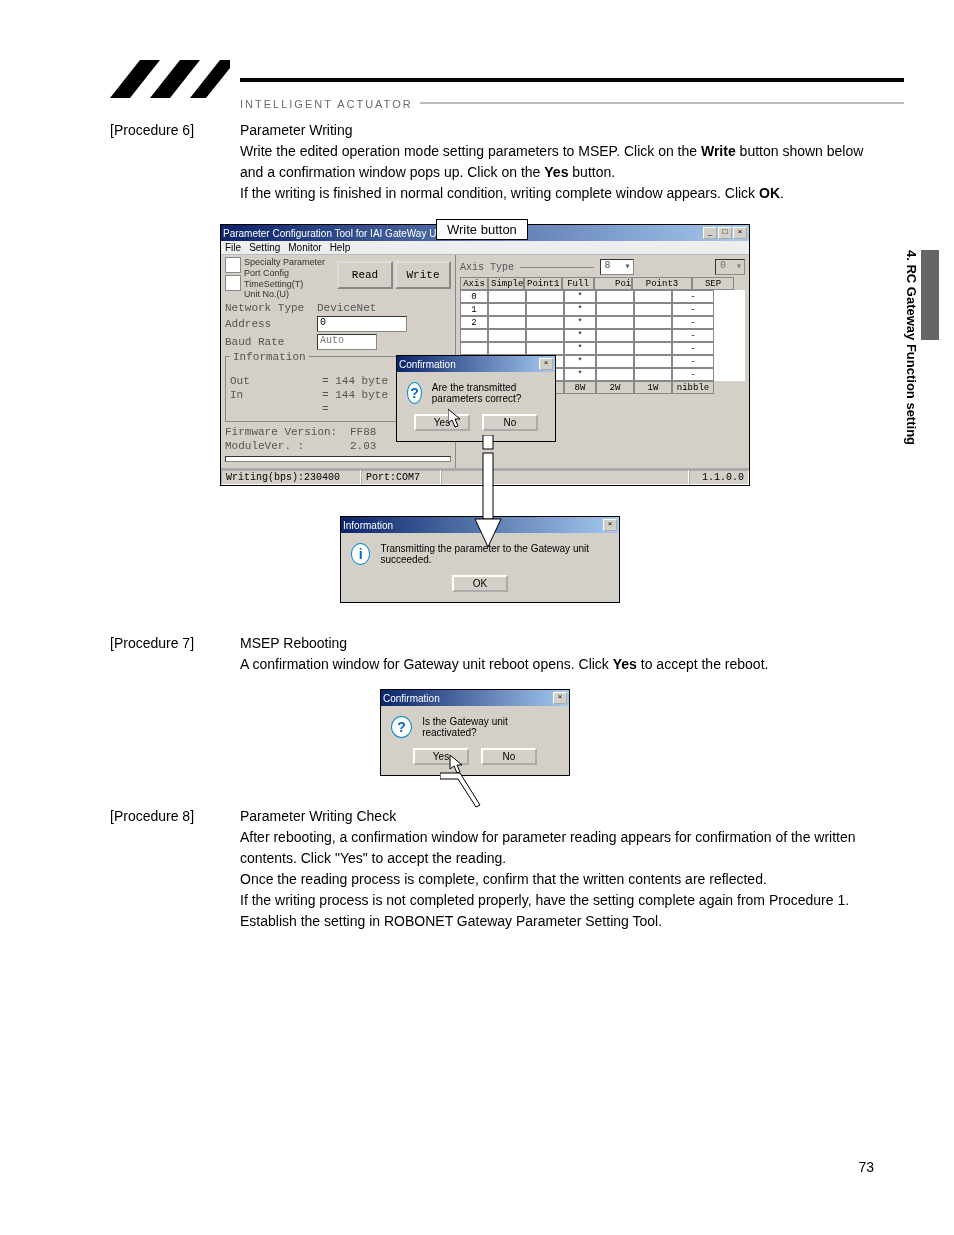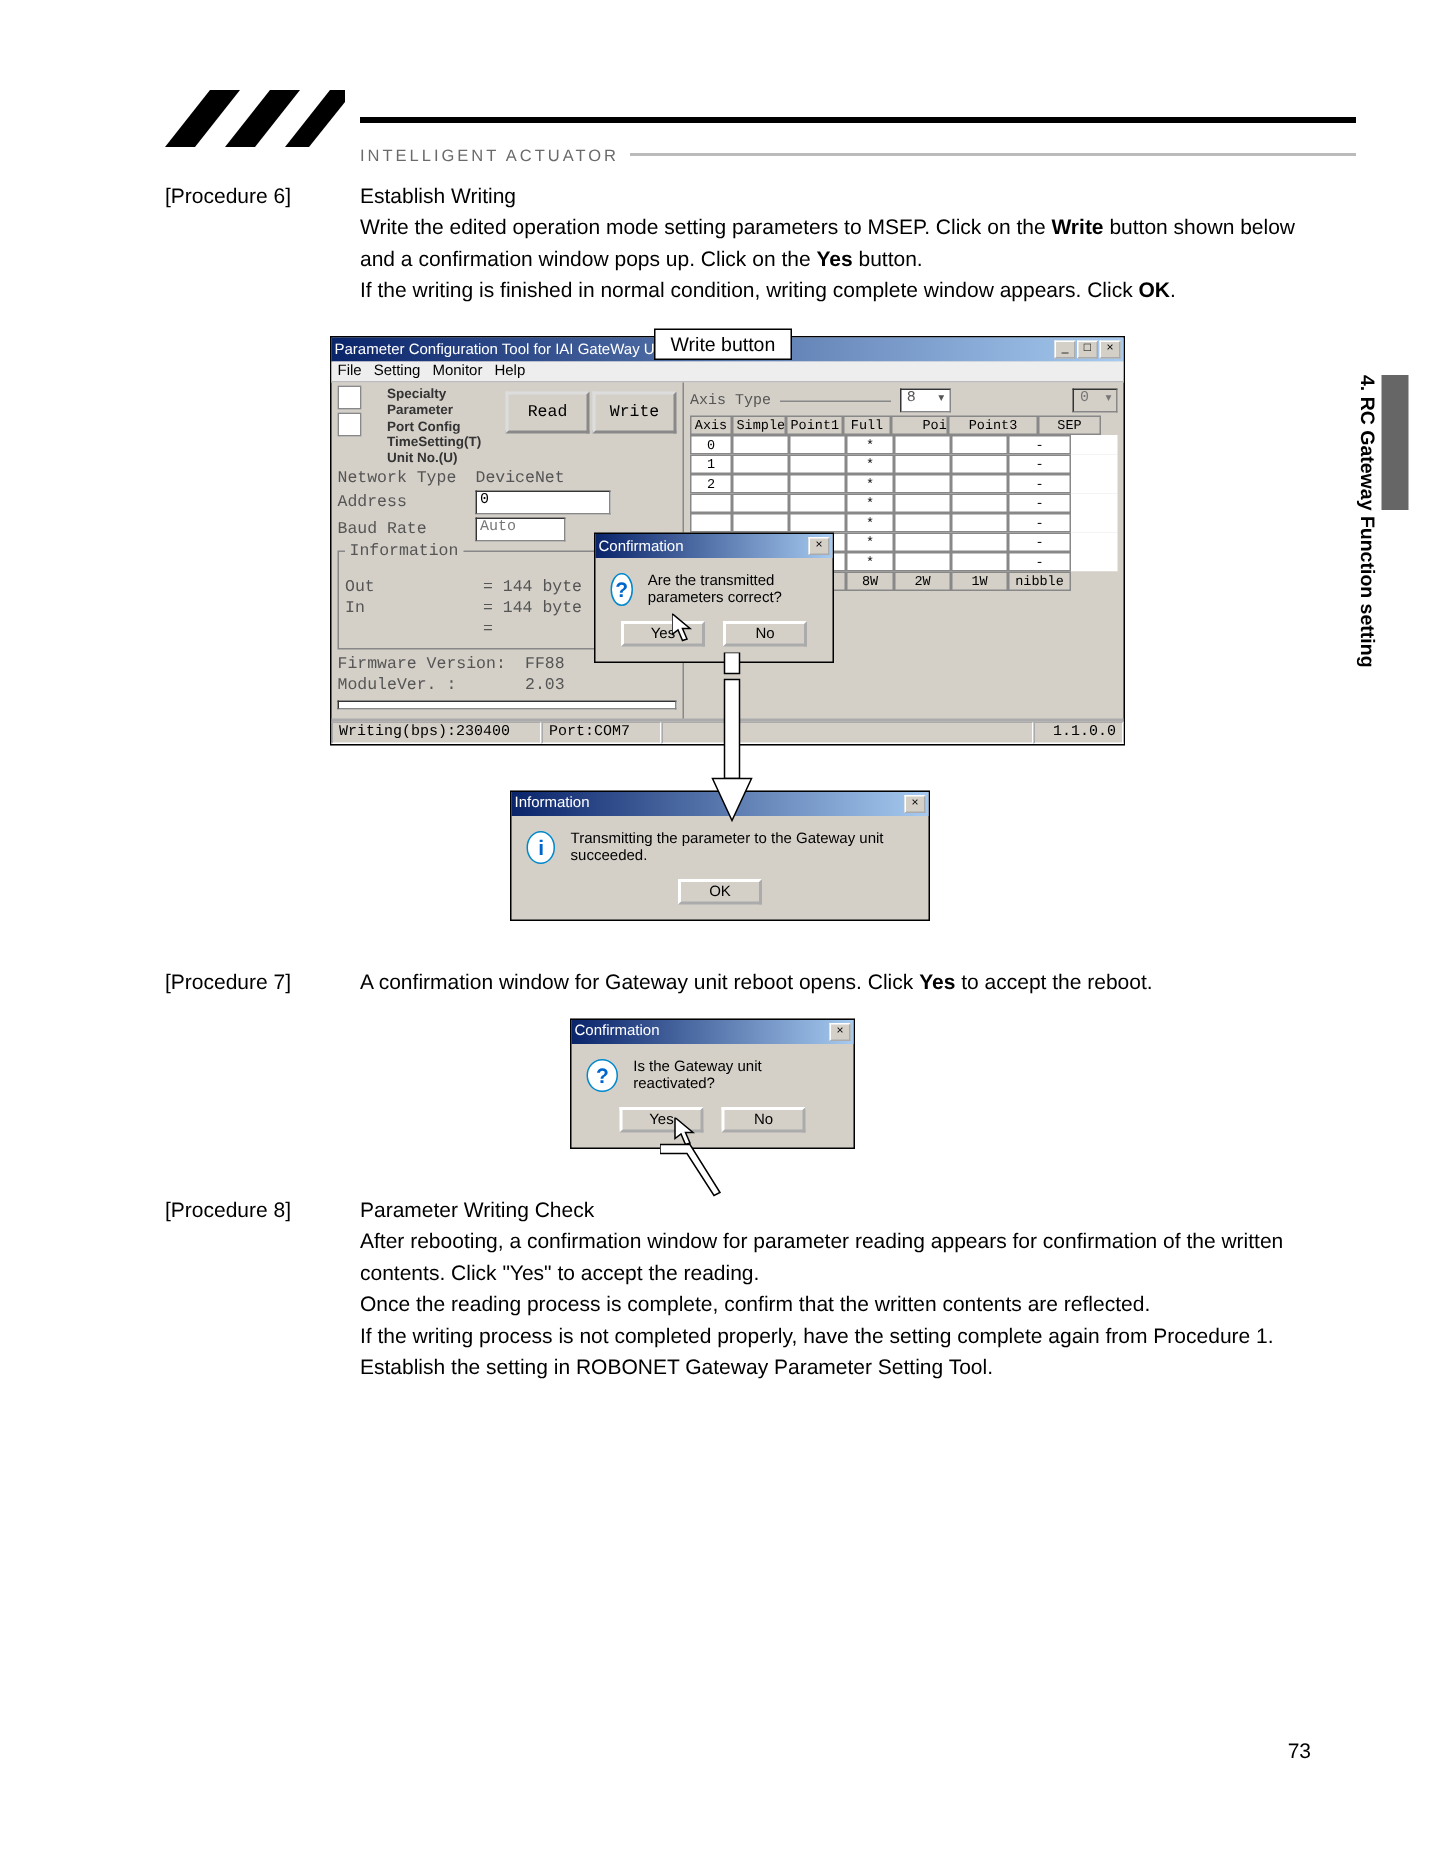--- a/index.html
+++ b/index.html
@@ -29,21 +29,21 @@
   .btn3d { background:#d4d0c8; border:2px outset #fff; padding:1px 8px; font-size:10px; cursor:pointer; }
   
   .toolwrap { position: relative; margin: 20px 0 30px 170px; width: 530px; border:1px solid #000; background:#d4d0c8; }
   .menubar { display:flex; gap:8px; padding:1px 4px; font-size:10px; border-bottom:1px solid #bbb; background:#eee; }
   .menubar span { text-decoration: underline dotted transparent; }
   .toolbody { display:flex; }
   .tleft { width: 235px; padding: 2px 4px 6px 4px; border-right:1px solid #888; }
   .tright { flex:1; padding: 4px; position:relative; }
   .toolbar-row { display:flex; gap:3px; align-items:flex-start; }
   .docico { width:16px; height:16px; background:#fff; border:1px solid #888; position:relative; }
-  .specialty { font-size:9px; line-height:1.2; margin-left:14px; color:#333;font-weight:bold; }
+  .specialty { font-size:9px; line-height:1.2; margin-left:0; color:#333; }
   .monolabel { font-family: "Courier New", monospace; font-size: 11px; color:#555; }
   .bigbtn { display:inline-block; width:56px; text-align:center; font-family:"Courier New",monospace; font-size:11px; background:#d4d0c8; border:2px outset #ddd; padding:6px 0; }
   .readwrite { display:flex; gap:2px; margin:4px 0; }
   .field { display:flex; align-items:center; margin:2px 0; }
   .field .fl { width:92px; }
   .txtbox { background:#fff; border:1px inset #888; height:16px; font-size:10px; padding:0 2px; font-family:"Courier New",monospace; }
   .disabled { background:#ffffff; color:#777; }
   .statusbar { display:flex; border-top:2px inset #fff; font-size:10px; font-family:"Courier New",monospace; }
   .statusbar div { border:1px inset #fff; padding:1px 4px; }
   
@@ -91,21 +91,21 @@
     <div class="hdr-sub">INTELLIGENT ACTUATOR</div>
     <div class="hdr-sub-line"></div>
   </div>
 
   <div class="side-bar"></div>
   <div class="side-tab">4. RC Gateway Function setting</div>
 
   <div class="row">
     <div class="proc-label">[Procedure 6]</div>
     <div class="proc-body">
-      <div>Establish Writing</div>
+      <div>Parameter Writing</div>
       <div>
         <span>Write the edited operation mode setting parameters to MSEP. Click on the </span><b>Write</b><span> button shown below and a confirmation window pops up. Click on the </span><b>Yes</b><span> button.</span>
       </div>
       <div>
         <span>If the writing is finished in normal condition, writing complete window appears. Click </span><b>OK</b><span>.</span>
       </div>
     </div>
   </div>
 
   <div class="toolwrap win placed">
@@ -323,20 +323,21 @@
       </div>
       <div class="dlg-btns">
         <div class="btn3d">OK</div>
       </div>
     </div>
   </div>
 
   <div class="row">
     <div class="proc-label">[Procedure 7]</div>
     <div class="proc-body">
+      <div>MSEP Rebooting</div>
       <div>
         <span>A confirmation window for Gateway unit reboot opens. Click </span><b>Yes</b><span> to accept the reboot.</span>
       </div>
     </div>
   </div>
 
   <div class="conf2-wrap">
     <div class="dlg win">
       <div class="titlebar">
           <span>Confirmation</span>

